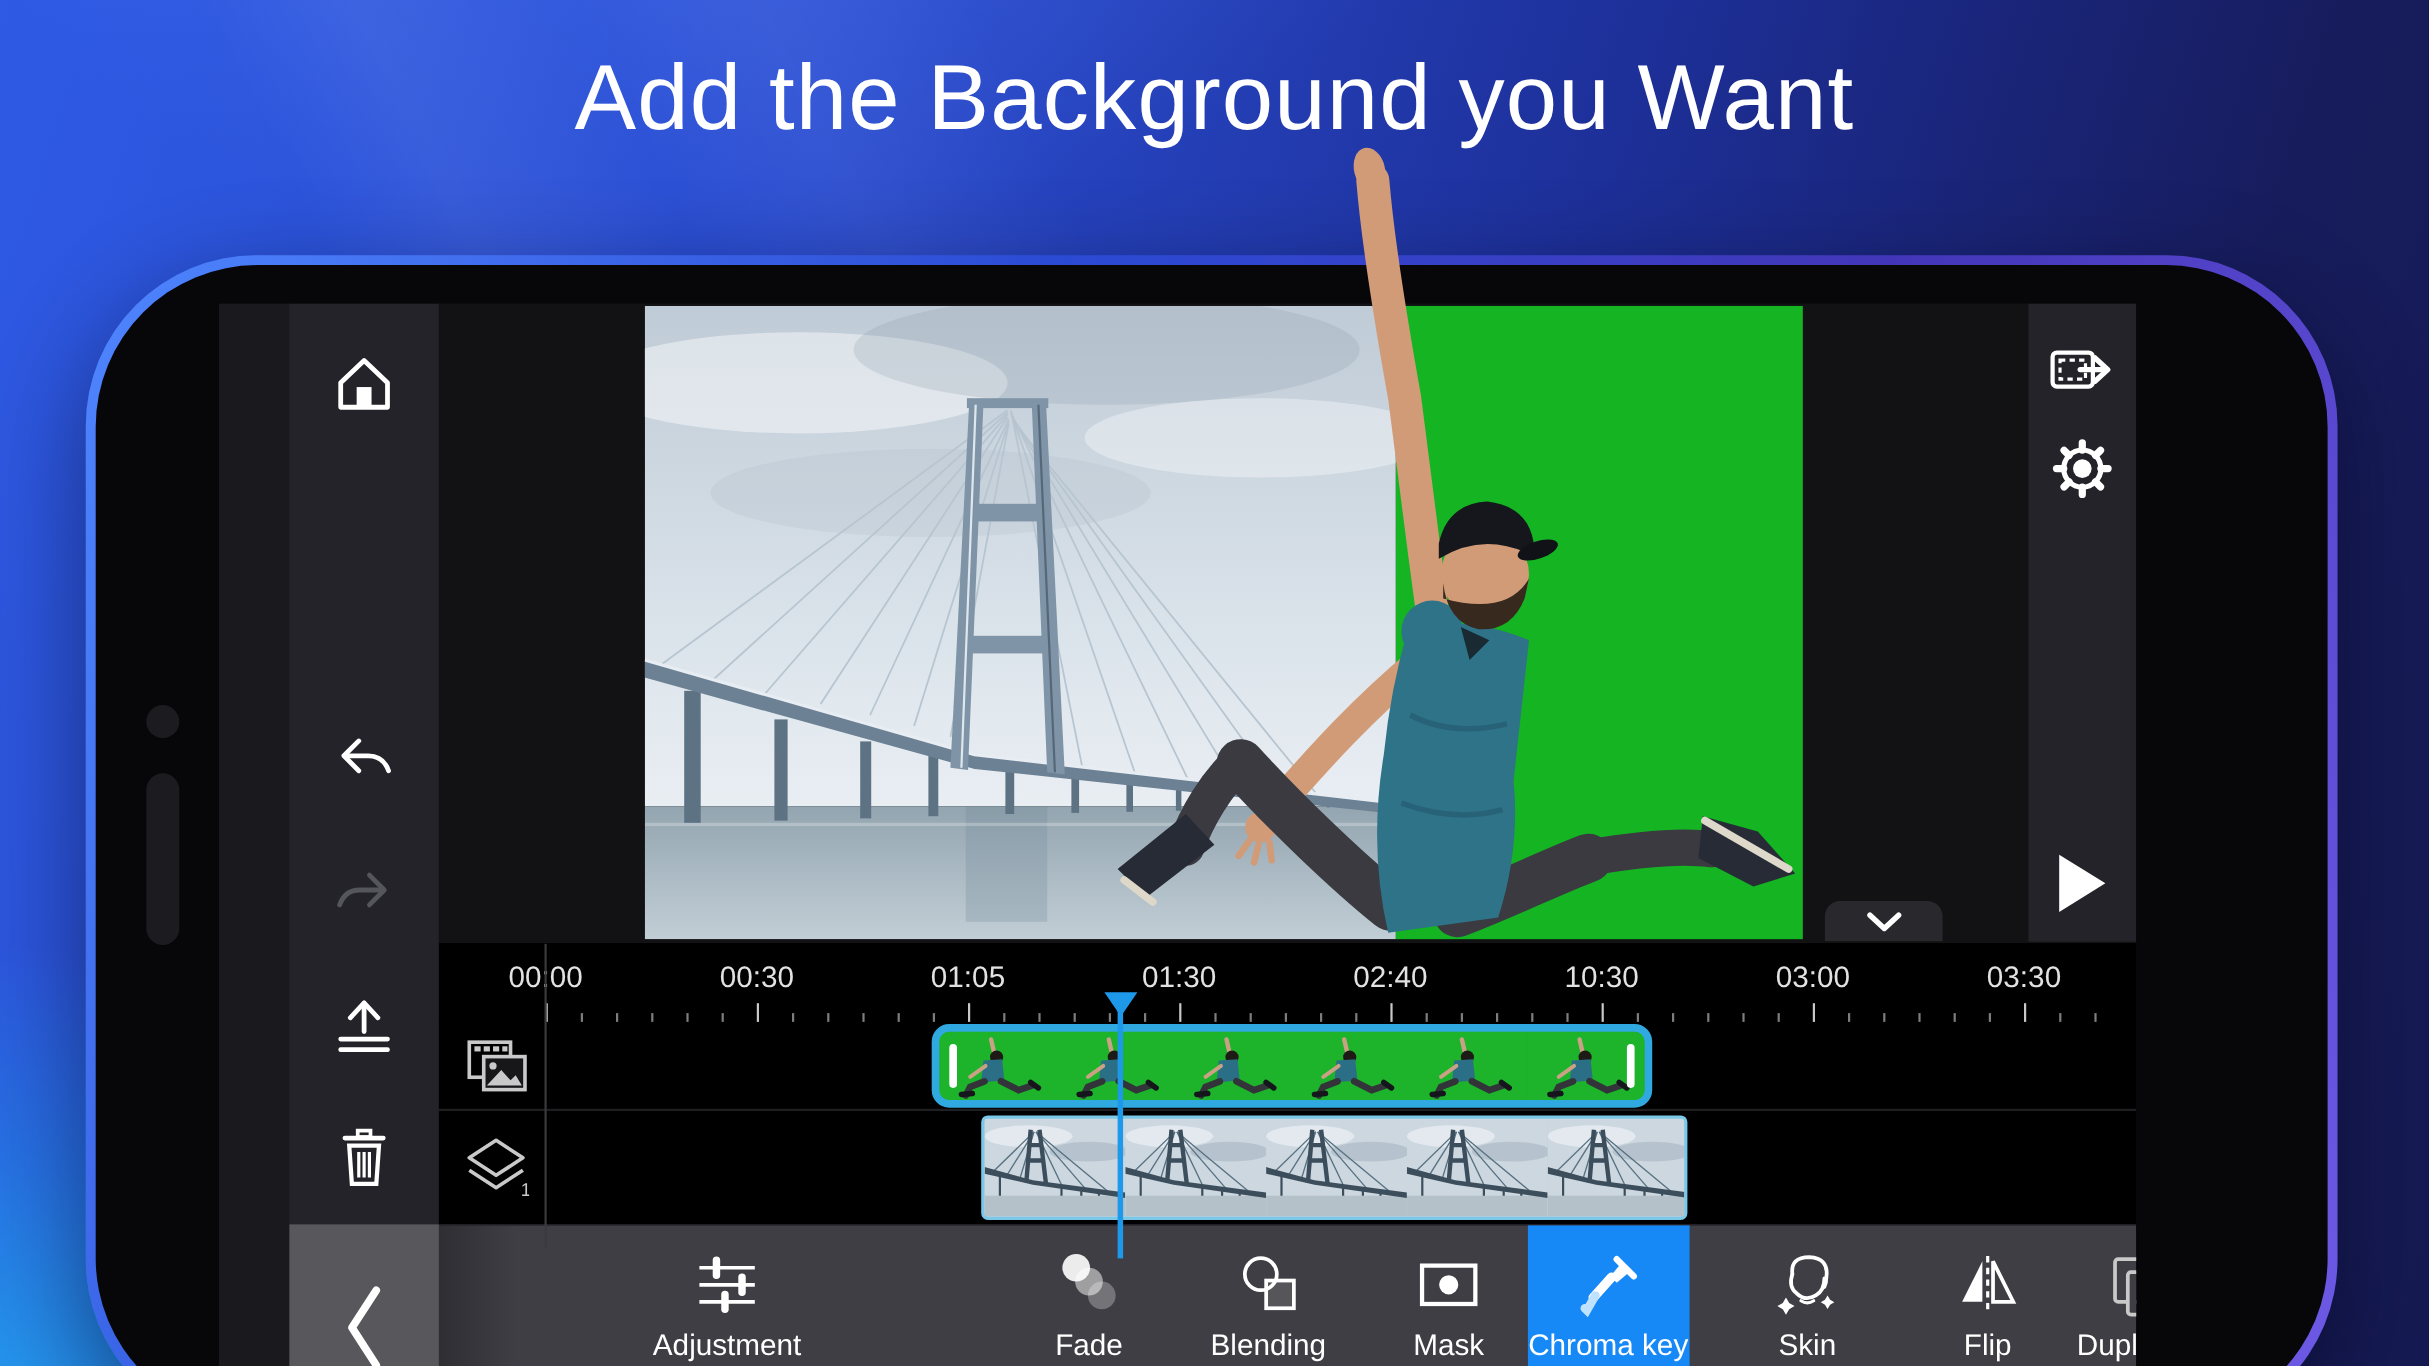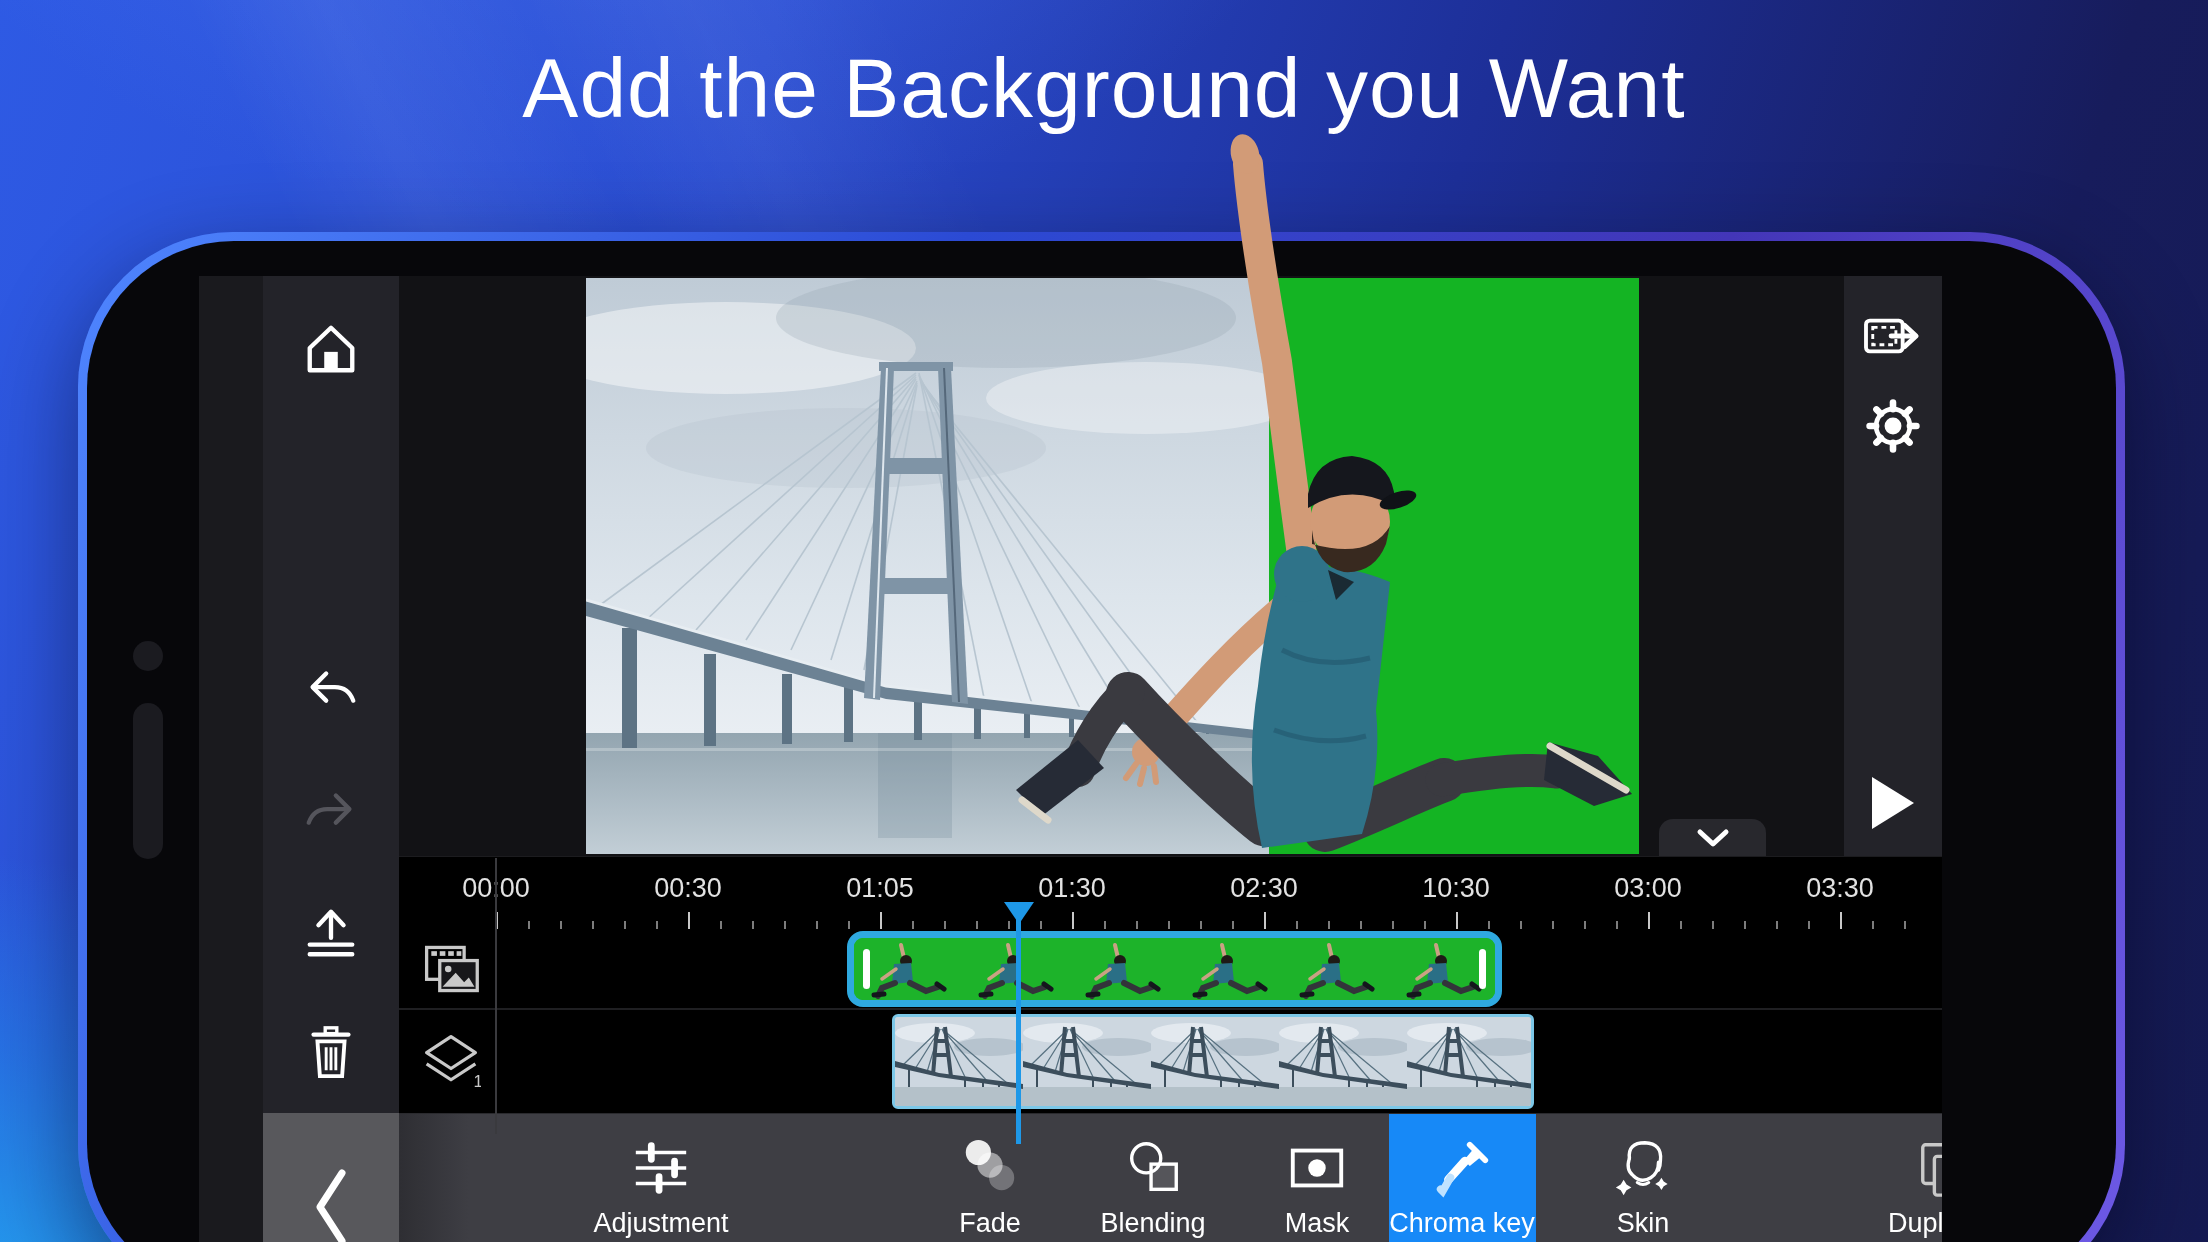--- a/index.html
+++ b/index.html
@@ -235,21 +235,21 @@
         <svg width="46" height="22" viewBox="0 0 46 22">
           <path d="M10 5 L23 17 L36 5" fill="none" stroke="#fff" stroke-width="5" stroke-linecap="round" stroke-linejoin="round"></path>
         </svg>
       </div>
 
       <div class="ruler" id="ruler">
           <div class="ruler-label" style="left: 97px;">00:00</div>
           <div class="ruler-label" style="left: 289px;">00:30</div>
           <div class="ruler-label" style="left: 481px;">01:05</div>
           <div class="ruler-label" style="left: 673px;">01:30</div>
-          <div class="ruler-label" style="left: 865px;">02:30</div>
+          <div class="ruler-label" style="left: 865px;">02:40</div>
           <div class="ruler-label" style="left: 1057px;">10:30</div>
           <div class="ruler-label" style="left: 1249px;">03:00</div>
           <div class="ruler-label" style="left: 1441px;">03:30</div>
           <div class="tick major" style="left: 97px;"></div>
           <div class="tick minor" style="left: 129px;"></div>
           <div class="tick minor" style="left: 161px;"></div>
           <div class="tick minor" style="left: 193px;"></div>
           <div class="tick minor" style="left: 225px;"></div>
           <div class="tick minor" style="left: 257px;"></div>
           <div class="tick major" style="left: 289px;"></div>
@@ -599,20 +599,30 @@
               <path d="M18 22 Q16 6 34 6 Q52 7 50 24 Q50 30 48 34" fill="none" stroke="#fff" stroke-width="3.5" stroke-linecap="round"></path>
               <path d="M18 22 Q14 34 22 40 Q30 48 40 42 Q48 37 48 26" fill="none" stroke="#fff" stroke-width="3.5" stroke-linecap="round"></path>
               <path d="M26 47 Q32 51 38 47" fill="none" stroke="#fff" stroke-width="3" stroke-linecap="round"></path>
               <path d="M12 44 l3 5 5 3 -5 3 -3 5 -3-5 -5-3 5-3 Z" fill="#fff"></path>
               <path d="M51 42 l2.4 4 4 2.4 -4 2.4 -2.4 4 -2.4-4 -4-2.4 4-2.4 Z" fill="#fff"></path>
             </svg>
           </div>
           <div class="tb-label wrap">Skin Smoothener</div>
         </div>
 
+        <div class="tb-item" style="left:1333px">
+          <div class="tb-icon">
+            <svg width="62" height="62" viewBox="0 0 64 64">
+              <polygon points="8,48 27,10 27,48" fill="#fff"></polygon>
+              <path d="M32 5 V59" stroke="#fff" stroke-width="3" stroke-dasharray="6 5"></path>
+              <polygon points="37,10 56,48 37,48" fill="none" stroke="#fff" stroke-width="3.5"></polygon>
+            </svg>
+          </div>
+          <div class="tb-label">Flip</div>
+        </div>
 
         <div class="tb-item" style="left:1475px;align-items:flex-start">
           <div class="tb-icon" style="margin-left:40px">
             <svg width="62" height="62" viewBox="0 0 64 64">
               <rect x="8" y="8" width="34" height="40" rx="3" fill="none" stroke="#c9c9c9" stroke-width="3.5"></rect>
               <rect x="20" y="20" width="34" height="40" rx="3" fill="#3e3e44" stroke="#c9c9c9" stroke-width="3.5"></rect>
             </svg>
           </div>
           <div class="tb-label" style="margin-left:14px">Dupl</div>
         </div>

